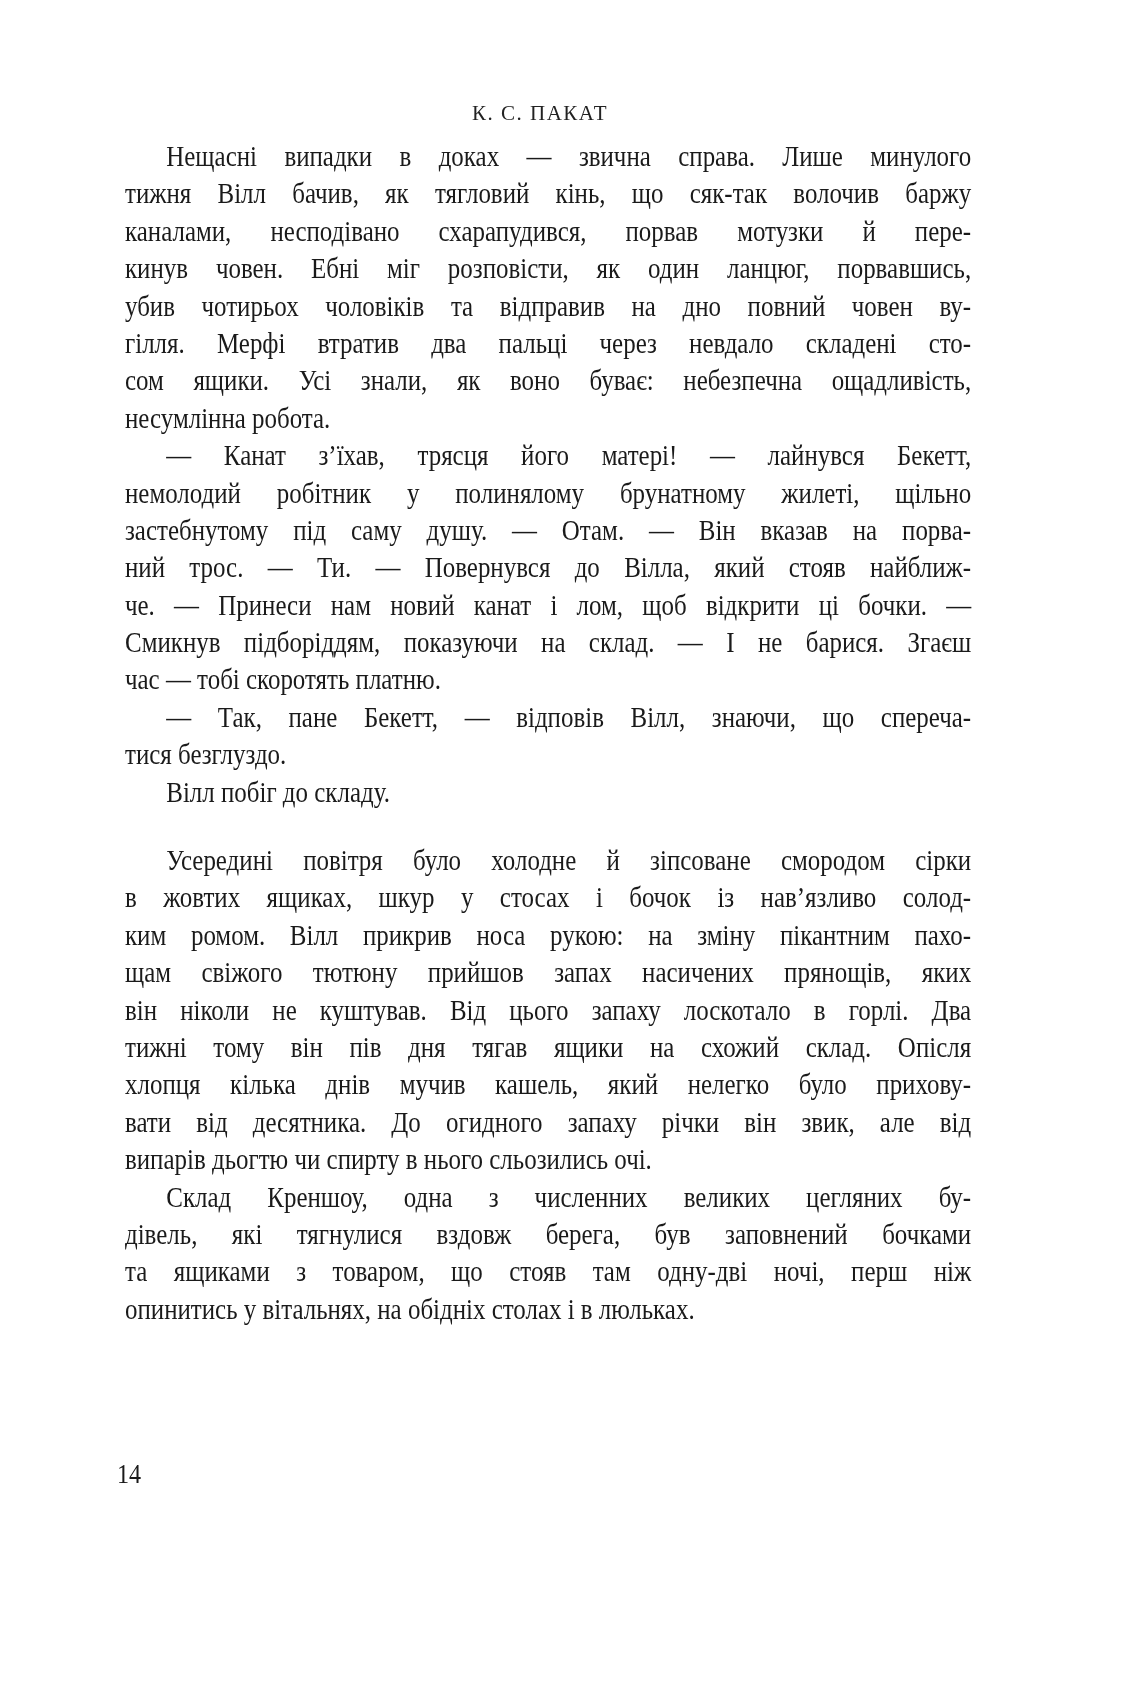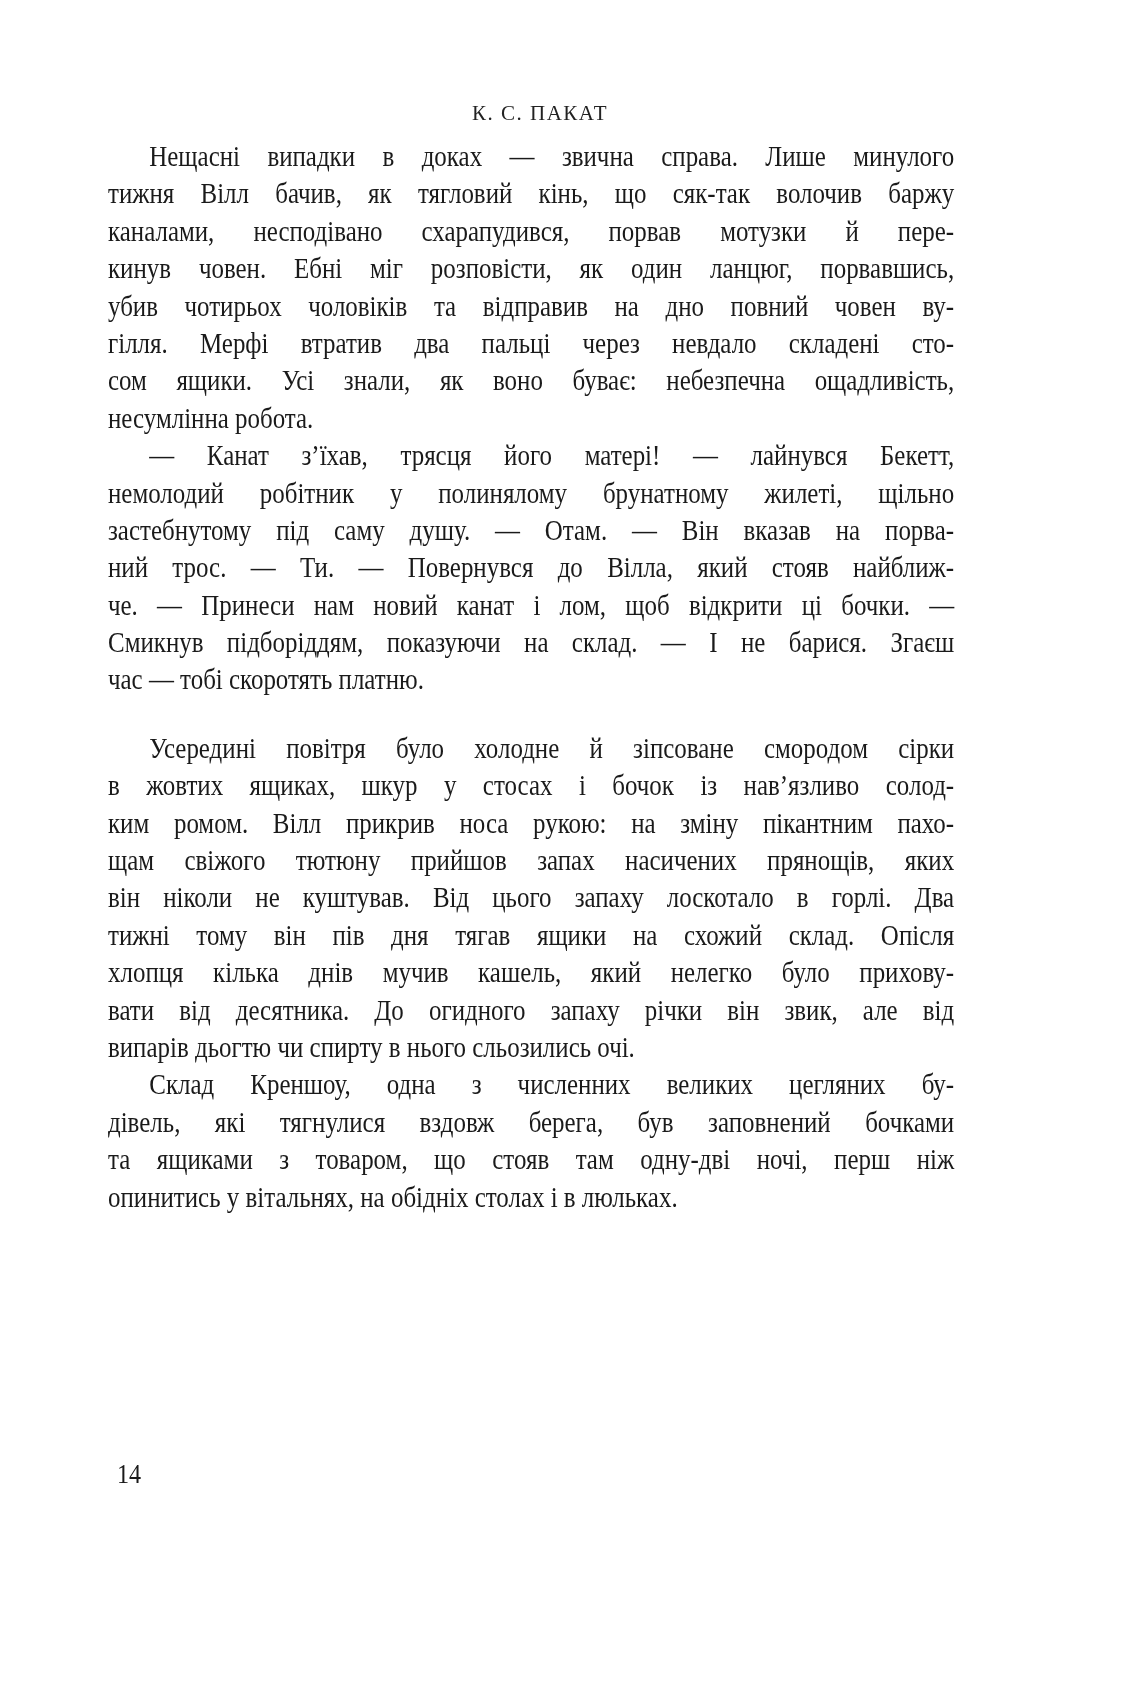--- a/index.html
+++ b/index.html
@@ -17,21 +17,21 @@
       left: 0;
       width: 1080px;
       text-align: center;
       font-size: 21px;
       letter-spacing: 1.5px;
       color: #222;
       margin-top: 13px;
     }
     .text-block {
       position: absolute;
-      left: 108px;
+      left: 125px;
       top: 138px;
       width: 846px;
     }
     .line {
       display: block;
       height: 37.4px;
       line-height: 37.4px;
       font-size: 29px;
       white-space: nowrap;
       text-align: justify;
@@ -73,22 +73,29 @@
   <div>
     <span class="line indent">— Канат з’їхав, трясця його матері! — лайнувся Бекетт,</span>
     <span class="line">немолодий робітник у полинялому брунатному жилеті, щільно</span>
     <span class="line">застебнутому під саму душу. — Отам. — Він вказав на порва-</span>
     <span class="line">ний трос. — Ти. — Повернувся до Вілла, який стояв найближ-</span>
     <span class="line">че. — Принеси нам новий канат і лом, щоб відкрити ці бочки. —</span>
     <span class="line">Смикнув підборіддям, показуючи на склад. — І не барися. Згаєш</span>
     <span class="line last">час — тобі скоротять платню.</span>
   </div>
 
+  <div>
+    <span class="line indent">— Так, пане Бекетт, — відповів Вілл, знаючи, що спереча-</span>
+    <span class="line last">тися безглуздо.</span>
+  </div>
 
 
+  <div>
+    <span class="line indent last">Вілл побіг до складу.</span>
+  </div>
 
   <span class="section-gap"></span>
 
   <div>
     <span class="line indent">Усередині повітря було холодне й зіпсоване смородом сірки</span>
     <span class="line">в жовтих ящиках, шкур у стосах і бочок із нав’язливо солод-</span>
     <span class="line">ким ромом. Вілл прикрив носа рукою: на зміну пікантним пахо-</span>
     <span class="line">щам свіжого тютюну прийшов запах насичених прянощів, яких</span>
     <span class="line">він ніколи не куштував. Від цього запаху лоскотало в горлі. Два</span>
     <span class="line">тижні тому він пів дня тягав ящики на схожий склад. Опісля</span>

